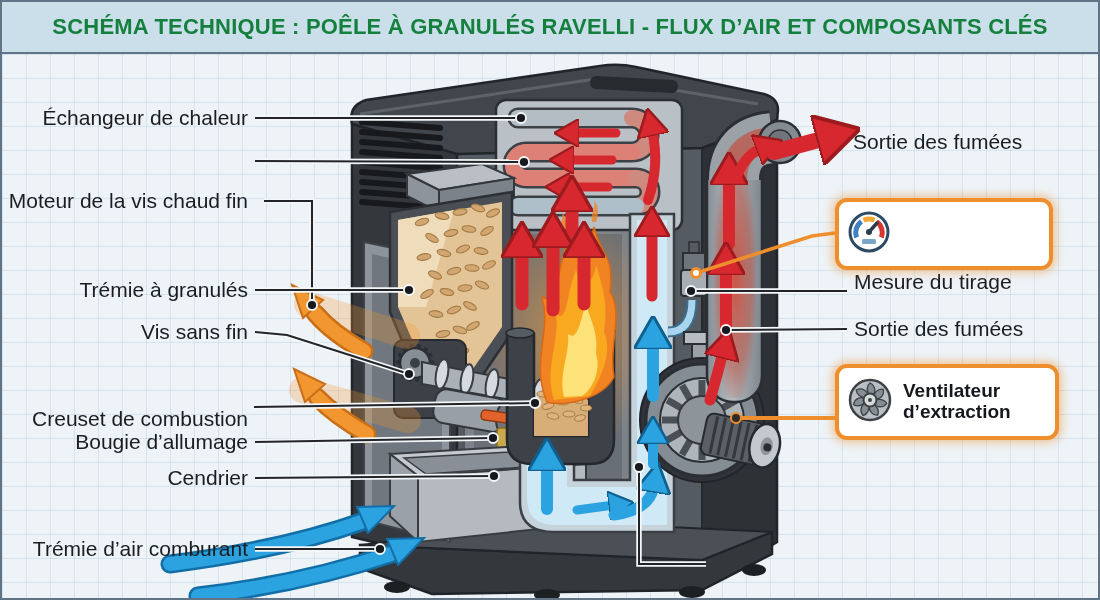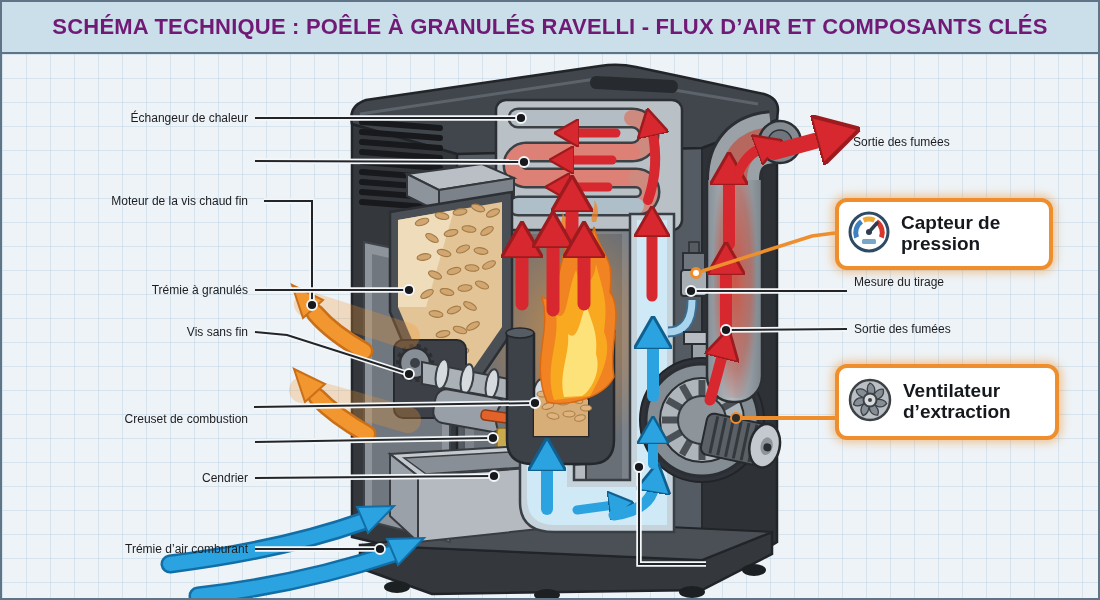--- a/index.html
+++ b/index.html
@@ -2,28 +2,28 @@
 <html><head>
 <meta charset="utf-8">
 <style>
   html,body{margin:0;padding:0;background:#cfd6da;}
   .canvas{position:relative;width:1100px;height:600px;box-sizing:border-box;
     border:2px solid #5f7486;background:#eef3f7;overflow:hidden;
     font-family:"Liberation Sans",sans-serif;}
   .titlebar{position:absolute;left:0;top:0;width:100%;height:50px;
     background:#cbdfea;border-bottom:2px solid #5f7486;display:flex;
     align-items:center;justify-content:center;z-index:30;}
-  .titlebar h1{margin:0;font-size:22px;font-weight:700;color:#701a75;letter-spacing:.2px;}
+  .titlebar h1{margin:0;font-size:22px;font-weight:700;color:#15803d;letter-spacing:.2px;}
   .stage{position:absolute;left:0;top:52px;width:1096px;height:544px;
     background-color:#eef3f7;
     background-image:linear-gradient(rgba(170,200,220,.35) 1px,transparent 1px),
       linear-gradient(90deg,rgba(170,200,220,.35) 1px,transparent 1px);
     background-size:24px 24px;}
   svg.art{position:absolute;left:0;top:0;z-index:10;pointer-events:none;}
-  .lab{position:absolute;z-index:20;font-size:12px;font-weight:500;color:#1b1d20;
+  .lab{position:absolute;z-index:20;font-size:21px;font-weight:500;color:#1b1d20;
     white-space:nowrap;transform:translateY(-50%);}
   .lab-l{text-align:right;right:850px;}
   .callout{position:absolute;z-index:25;background:#fff;border:4px solid #ee8e2c;
     border-radius:12px;display:flex;align-items:center;gap:10px;padding:6px 12px 6px 8px;
     box-shadow:0 0 9px 3px rgba(238,142,44,.45);}
   .callout .ctext{font-size:19px;font-weight:700;color:#15191e;line-height:1.1;white-space:pre-line;}
   .pel{fill:#d2a671;stroke:#a37b45;stroke-width:1.1;}
   .pp{fill:#e0b27c;stroke:#a87f49;stroke-width:1.1;}
   .lead{stroke:#222428;stroke-width:2;fill:none;}
   .leadc{stroke:#f3f7f9;stroke-width:5.5;fill:none;}
@@ -395,41 +395,40 @@
           <circle cx="734" cy="416" r="5" fill="#2c2c2c" stroke="#ee8e2c" stroke-width="2"></circle>
         </g>
     </g>
   </svg>
 
   <div class="lab lab-l" style="top:116px">Échangeur de chaleur</div>
   <div class="lab lab-l" style="top:199px">Moteur de la vis chaud fin</div>
   <div class="lab lab-l" style="top:288px">Trémie à granulés</div>
   <div class="lab lab-l" style="top:330px">Vis sans fin</div>
   <div class="lab lab-l" style="top:417px">Creuset de combustion</div>
+  <div class="lab lab-l" style="top:440px">Bougie d’allumage</div>
   <div class="lab lab-l" style="top:476px">Cendrier</div>
   <div class="lab lab-l" style="top:547px">Trémie d’air comburant</div>
 
   <div class="lab" style="left:851px;top:140px">Sortie des fumées</div>
   <div class="lab" style="left:852px;top:280px">Mesure du tirage</div>
   <div class="lab" style="left:852px;top:327px">Sortie des fumées</div>
 
   <div class="callout" style="left:833px;top:196px;width:190px;height:52px">
     <span>
       <svg width="44" height="44" viewBox="0 0 44 44">
         <circle cx="22" cy="22" r="19" fill="#fff" stroke="#2e4b66" stroke-width="3"></circle>
         <path d="M9.6,27.5 A13.5,13.5 0 0 1 14.5,11.5" fill="none" stroke="#3f80c0" stroke-width="5"></path>
         <path d="M16.5,10.2 A13.5,13.5 0 0 1 27.5,10.2" fill="none" stroke="#f0a733" stroke-width="5"></path>
         <path d="M29.5,11.5 A13.5,13.5 0 0 1 34.4,27.5" fill="none" stroke="#d9372e" stroke-width="5"></path>
         <line x1="22" y1="22" x2="30" y2="13" stroke="#2e3d4e" stroke-width="3.5" stroke-linecap="round"></line>
         <circle cx="22" cy="22" r="3" fill="#2e3d4e"></circle>
         <rect x="15" y="29" width="14" height="5" rx="1.5" fill="#7aa7c7"></rect>
       </svg>
     </span>
-    <span class="ctext">Capteur de
-pression</span>
   </div>
 
   <div class="callout" style="left:833px;top:362px;width:196px;height:56px">
     <span>
       <svg width="46" height="46" viewBox="0 0 46 46">
         <circle cx="23" cy="23" r="20" fill="#b9bfc4" stroke="#3c4146" stroke-width="2.5"></circle>
         <g fill="#868e95" stroke="#3c4146" stroke-width="1.3">
           <path d="M23,6 C29,9 29,16 25,19 L23,21 C20,15 19,9 23,6 Z"></path>
           <path d="M23,6 C29,9 29,16 25,19 L23,21 C20,15 19,9 23,6 Z" transform="rotate(51 23 23)"></path>
           <path d="M23,6 C29,9 29,16 25,19 L23,21 C20,15 19,9 23,6 Z" transform="rotate(102 23 23)"></path>

